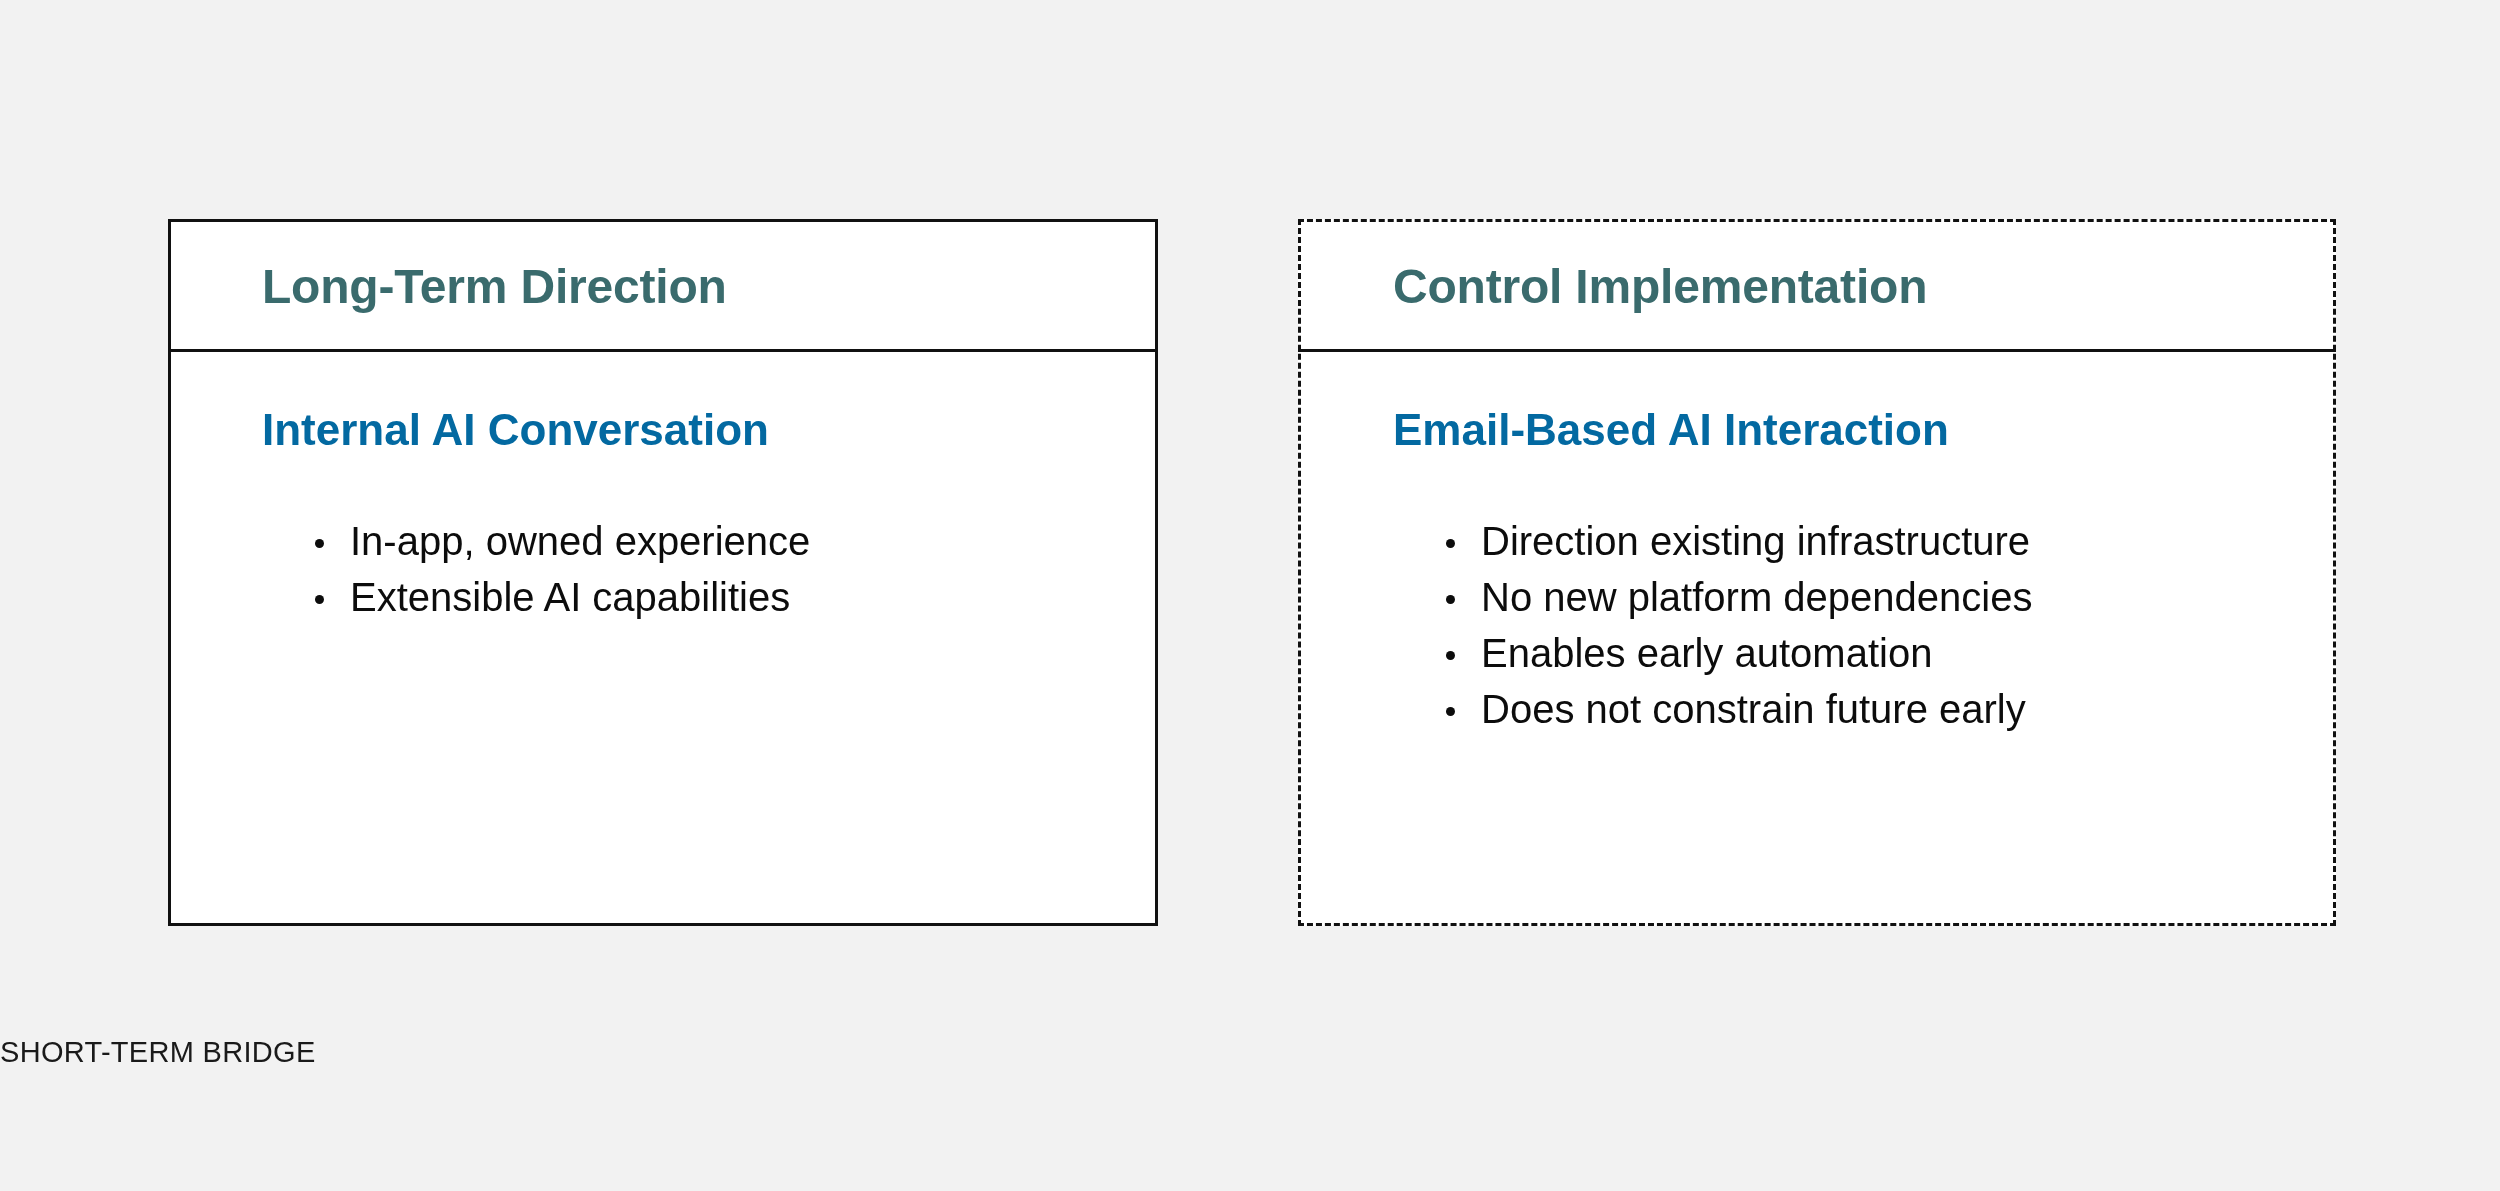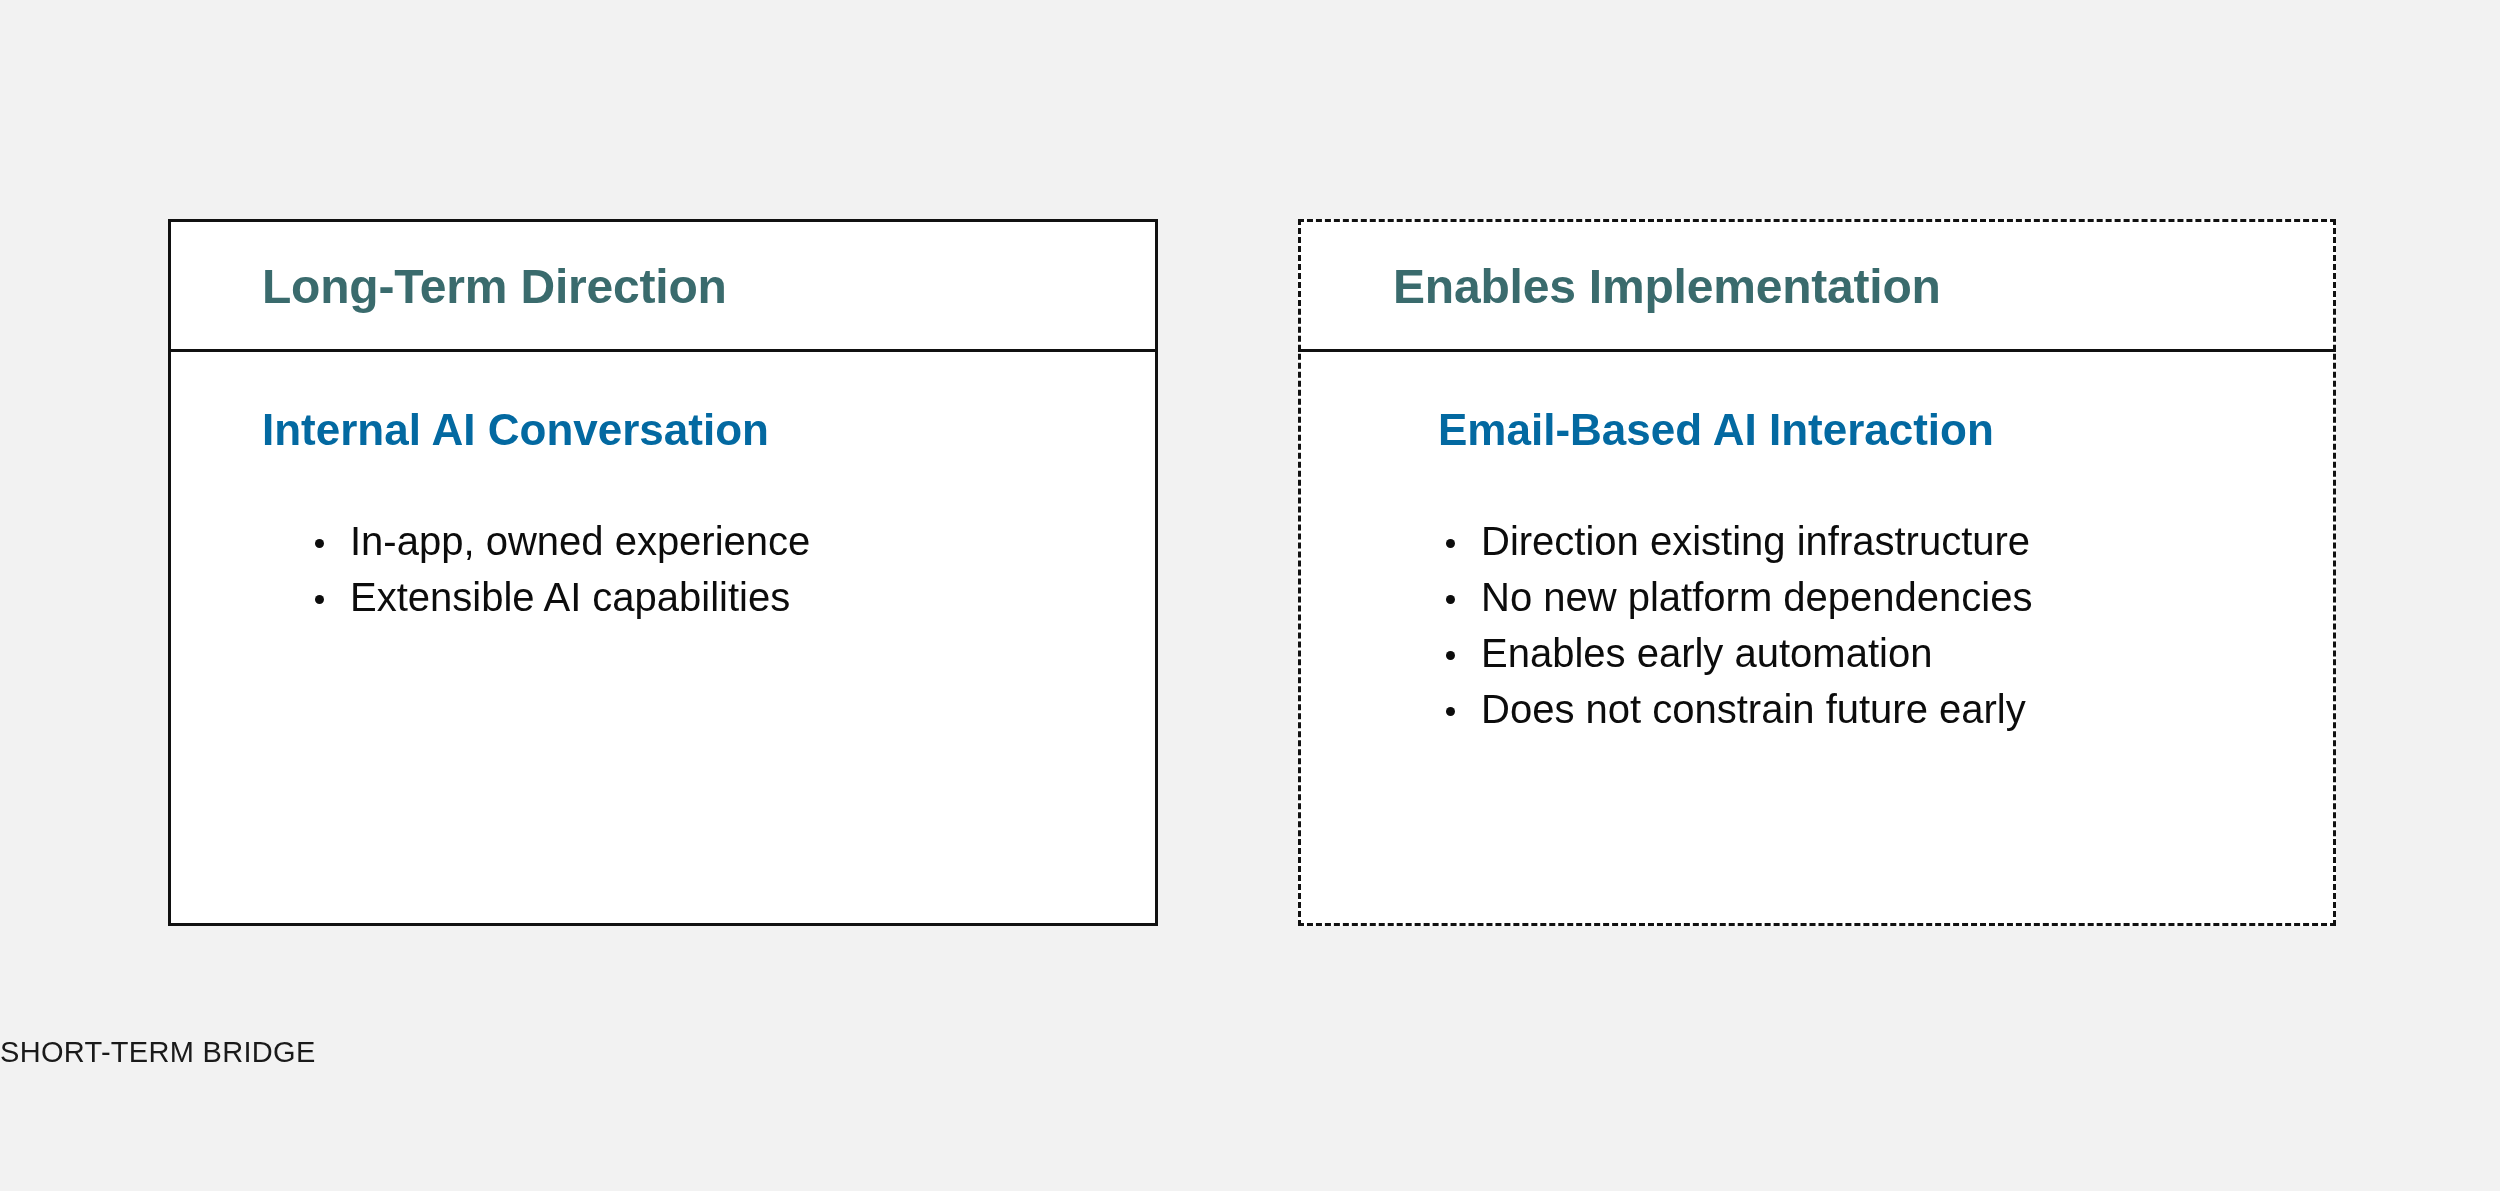--- a/index.html
+++ b/index.html
@@ -89,21 +89,21 @@
   .card-subtitle {
     font-size: 44px;
     font-weight: bold;
     color: #0369a1;
     line-height: 1;
     white-space: nowrap;
     margin: 0;
   }
 
   .card--solid .card-subtitle { padding-left: 91px; }
-  .card--dashed .card-subtitle { padding-left: 92px; margin-left: 45px; }
+  .card--dashed .card-subtitle { padding-left: 92px; }
 
   .bullet-list {
     list-style: none;
     margin: 16px;
     padding: 0;
     padding-top: 45px;
   }
 
   .card--solid .bullet-list { padding-left: 124px; }
   .card--dashed .bullet-list { padding-left: 125px; }
@@ -163,21 +163,21 @@
         <li class="bullet-item">In-app, owned experience</li>
         <li class="bullet-item">Extensible AI capabilities</li>
       </ul>
 
     </div>
   </section>
 
   <section class="card card--dashed">
 
     <header class="card-header">
-      <h2 class="card-title">Enables Implementation</h2>
+      <h2 class="card-title">Control Implementation</h2>
     </header>
 
     <div class="card-body">
 
       <h3 class="card-subtitle">Email-Based AI Interaction</h3>
 
       <ul class="bullet-list">
         <li class="bullet-item">Direction existing infrastructure</li>
         <li class="bullet-item">No new platform dependencies</li>
         <li class="bullet-item">Enables early automation</li>

